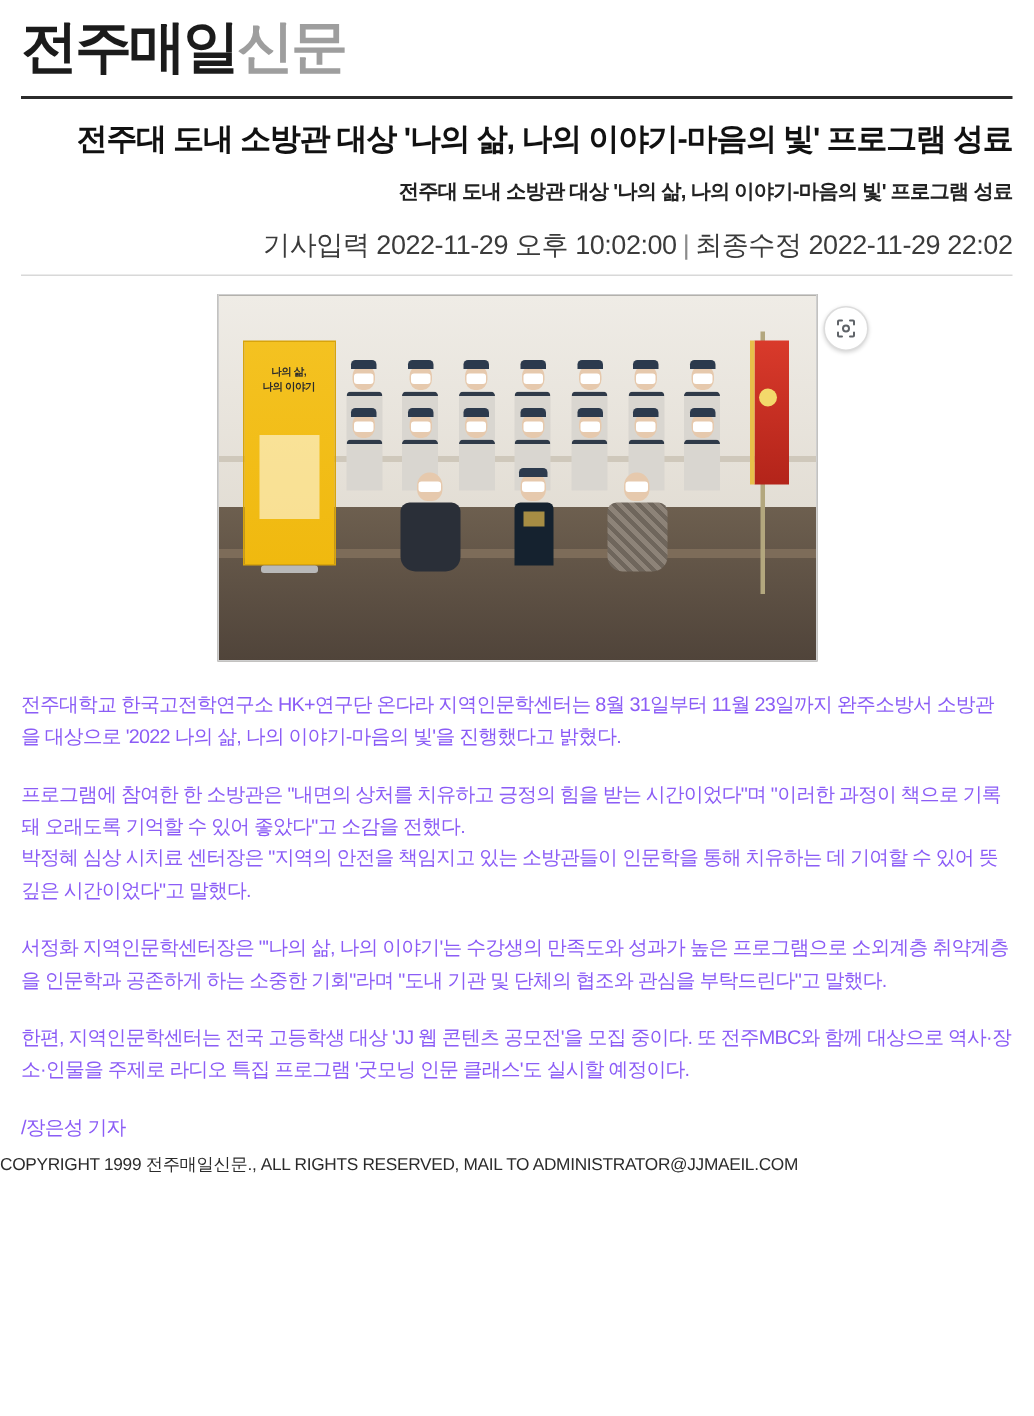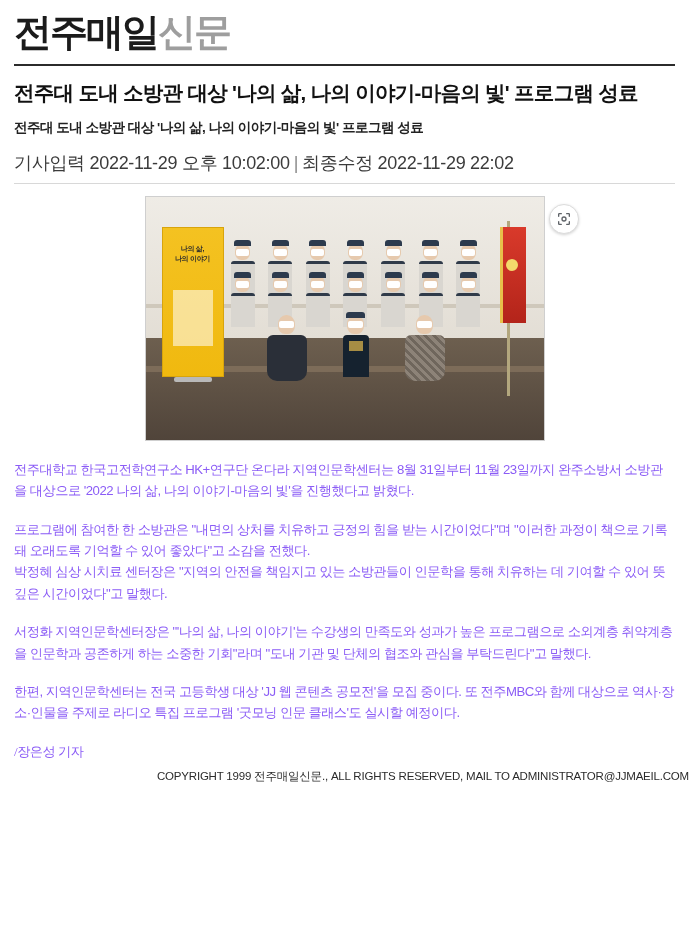--- a/index.html
+++ b/index.html
@@ -34,20 +34,21 @@
 
   .rule {
     height: 2px;
     background: #2b2b2b;
     margin: 6px 14px 0 14px;
   }
 
   
   .headline-wrap {
     padding: 12px 14px 0 14px;
+    text-align: right;
   }
   .headline {
     font-size: 20.5px;
     font-weight: bold;
     line-height: 1.42;
     letter-spacing: -0.7px;
     color: #111111;
     margin: 0 0 12px 0;
   }
   .subheadline {
@@ -193,27 +194,27 @@
     padding: 18px 14px 0 14px;
   }
   .body-copy p {
     margin: 0 0 17px 0;
     font-size: 13.2px;
     line-height: 1.62;
     letter-spacing: -0.5px;
     color: #8b5cf6;
   }
   .body-copy p.tight { margin-bottom: 0; }
-  .body-copy p.byline-end { margin-top: 0; font-family: Liberation Serif, serif; }
+  .body-copy p.byline-end { margin-top: 0; }
 
   
   .footer {
     position: absolute;
     left: 0; right: 0; bottom: 12px;
-    text-align: right;
+    text-align: left;
     font-size: 11.5px;
     color: #2b2b2b;
     letter-spacing: -0.2px;
   }
 </style>
 </head>
 <body>
 
 <div class="page">
 

